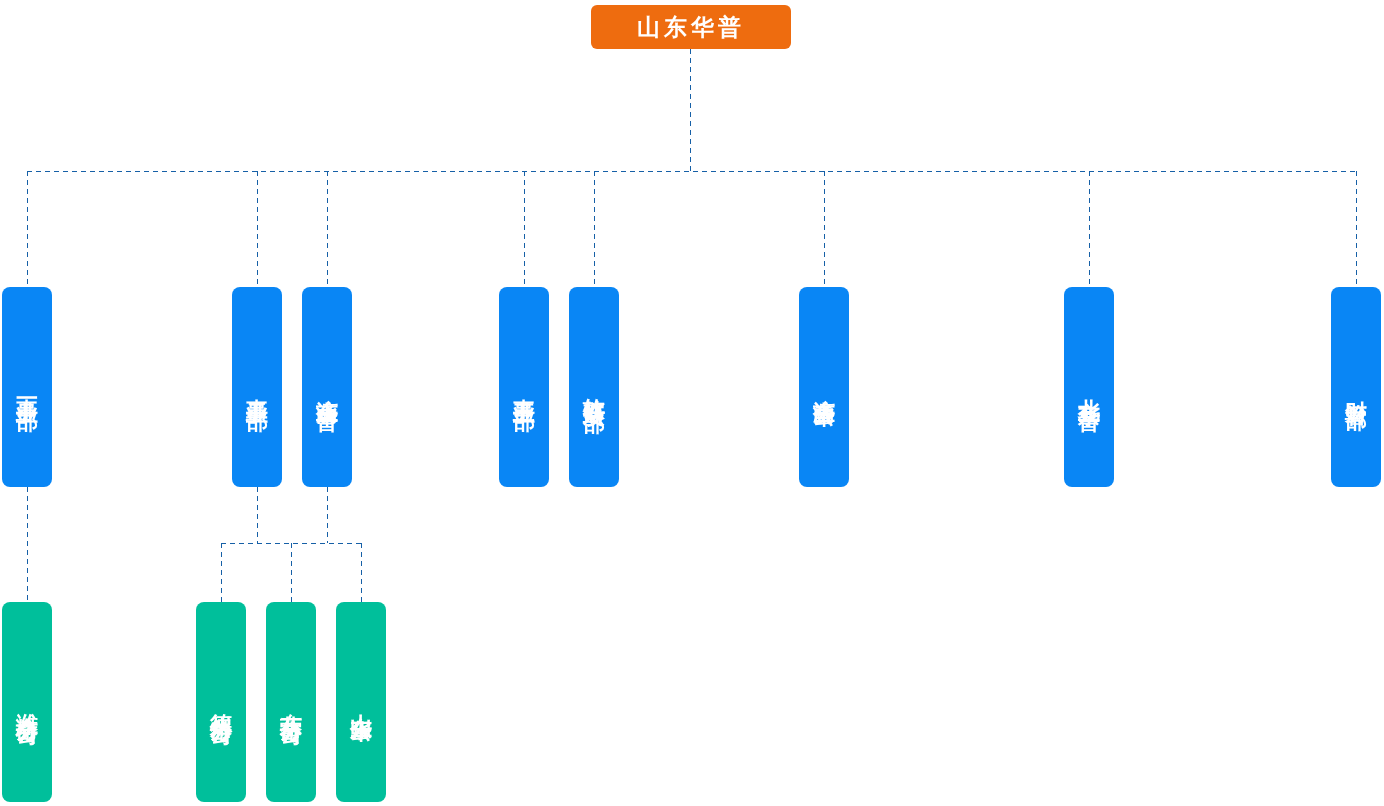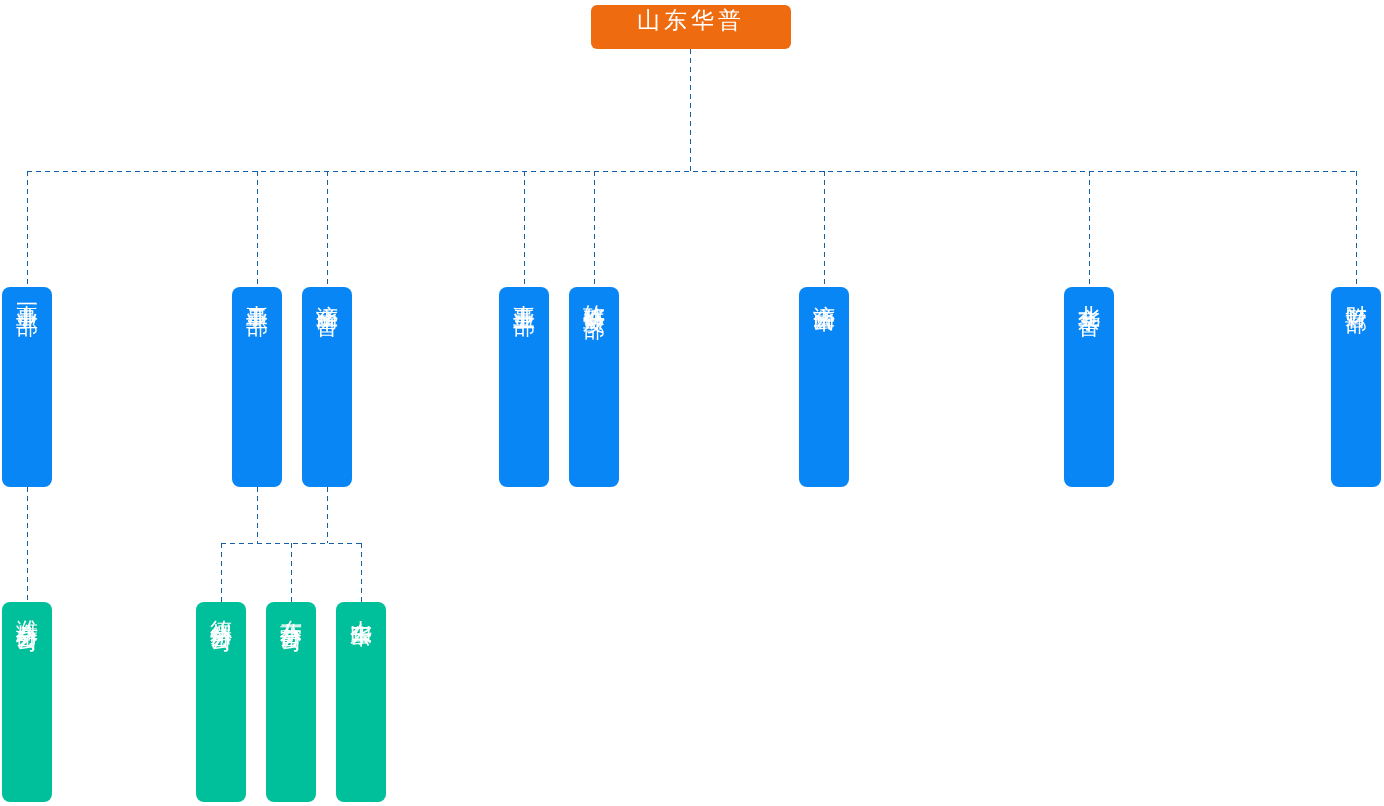--- a/index.html
+++ b/index.html
@@ -24,24 +24,26 @@
   }
   .conn.h {
     height: 1px;
     background: repeating-linear-gradient(90deg,
       var(--connector, #1660a7) 0 5px, transparent 5px 9px);
   }
   
   .node {
     position: absolute;
     display: flex;
+    align-items: center;
     justify-content: center;
     color: var(--node-text, #fff);
     cursor: pointer;
     box-sizing: border-box;
+    font-weight: bold;
   }
   .node.root {
     left: 591px; top: 5px; width: 200px; height: 44px;
     background: var(--root-node, #ee6c0f);
     border-radius: 6px;
     font-size: 23px;
     letter-spacing: 4px;
   }
   .node.dept, .node.branch {
     top: 287px; width: 50px; height: 200px;

